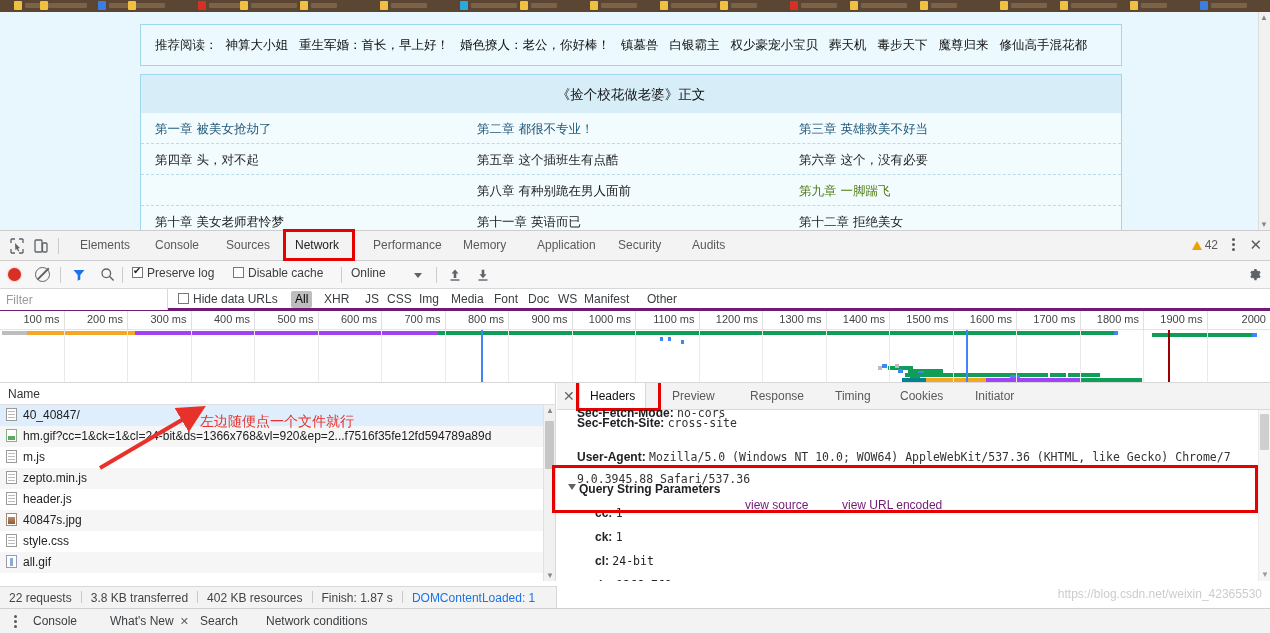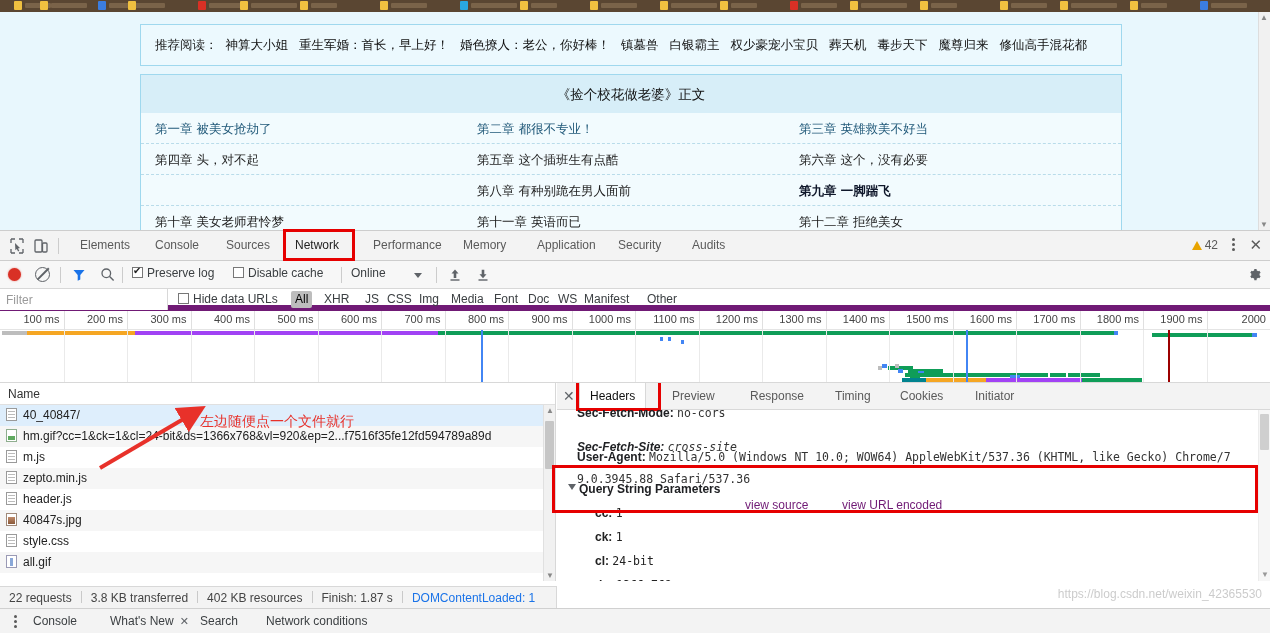--- a/index.html
+++ b/index.html
@@ -145,21 +145,21 @@
     position:absolute; left:414px; top:12px; width:0;height:0;
     border-left:4px solid transparent;border-right:4px solid transparent;border-top:5px solid #5f6368;
   }
   #imp-btn{ position:absolute; left:448px; top:7px; cursor:pointer;}
   #exp-btn{ position:absolute; left:476px; top:7px; cursor:pointer;}
   #gear-btn{ position:absolute; right:8px; top:6px; cursor:pointer;}
 
   
   #filter-row{
     position:relative; height:22px; background:#fff;
-    border-bottom:6px solid #701a75;
+    border-bottom:3px solid #701a75;
   }
   #filter-input{
     position:absolute; left:0; top:0; width:168px; height:21px;
     border:none; border-right:1px solid #d8d8d8; outline:none;
     font-size:12px; color:#333; padding:0 6px;
     font-family:"Liberation Sans", sans-serif; background:#fff;
   }
   #filter-input::placeholder{ color:#9a9a9a; }
   #hide-data{ position:absolute; left:178px; top:3px; font-size:12px; color:#3c4043; cursor:pointer; white-space:nowrap;}
   #hide-data .bx{display:inline-block;width:11px;height:11px;border:1px solid #777;background:#fff;vertical-align:-1px;margin-right:4px;}
@@ -378,21 +378,21 @@
           <a href="#" class="c c3" style="text-decoration: none; color: rgb(34, 90, 122);">第三章 英雄救美不好当</a>
         </div>
         <div class="chap-row dark">
           <a href="#" class="c c1" style="text-decoration: none; color: rgb(29, 29, 29);">第四章 头，对不起</a>
           <a href="#" class="c c2" style="text-decoration: none; color: rgb(29, 29, 29);">第五章 这个插班生有点酷</a>
           <a href="#" class="c c3" style="text-decoration: none; color: rgb(29, 29, 29);">第六章 这个，没有必要</a>
         </div>
         <div class="chap-row dark">
           <a href="#" class="c c1" style="text-decoration: none; color: rgb(29, 29, 29); margin-top: 48px;">第七章 吃你的还是吃我的</a>
           <a href="#" class="c c2" style="text-decoration: none; color: rgb(29, 29, 29);">第八章 有种别跪在男人面前</a>
-          <a href="#" class="c c3" style="text-decoration: none; color: #0f172a; font-weight: bold;">第九章 一脚踹飞</a>
+          <a href="#" class="c c3" style="text-decoration: none; color: #4d7c0f;">第九章 一脚踹飞</a>
         </div>
         <div class="chap-row dark">
           <a href="#" class="c c1" style="text-decoration: none; color: rgb(29, 29, 29);">第十章 美女老师君怜梦</a>
           <a href="#" class="c c2" style="text-decoration: none; color: rgb(29, 29, 29);">第十一章 英语而已</a>
           <a href="#" class="c c3" style="text-decoration: none; color: rgb(29, 29, 29);">第十二章 拒绝美女</a>
         </div>
       </div>
   </div>
 
   <div id="page-scroll-col">
@@ -636,21 +636,21 @@
             <div class="dtab" style="left: 183px;">Response</div>
             <div class="dtab" style="left: 268px;">Timing</div>
             <div class="dtab" style="left: 333px;">Cookies</div>
             <div class="dtab" style="left: 408px;">Initiator</div>
           </div>
         <div id="redbox-headers"></div>
       </div>
       <div id="headers-body">
         <div id="header-rows">
             <div class="hrow" style="top: -4px;"><span class="k">Sec-Fetch-Mode: </span><span class="v">no-cors</span></div>
-            <div class="hrow" style="top: 30px; font-style: italic;"><span class="k">Sec-Fetch-Site: </span><span class="v">cross-site</span></div>
+            <div class="hrow" style="top: 6px;"><span class="k">Sec-Fetch-Site: </span><span class="v">cross-site</span></div>
             <div class="hrow" style="top: 40px;"><span class="k">User-Agent: </span><span class="v">Mozilla/5.0 (Windows NT 10.0; WOW64) AppleWebKit/537.36 (KHTML, like Gecko) Chrome/7</span></div>
             <div class="hrow" style="top: 62px;"><span class="v">9.0.3945.88 Safari/537.36</span></div>
           </div>
         <div id="qsp-title" style="top:72px">
           <span id="qsp-caret"></span><span>Query String Parameters</span>
         </div>
         <div class="qsp-link" style="left:188px; top:72px">view source</div>
         <div class="qsp-link" style="left:285px; top:72px">view URL encoded</div>
         <div id="qsp-rows">
             <div class="qsp-row" style="top: 96px;"><span class="k">cc: </span><span class="v">1</span></div>

